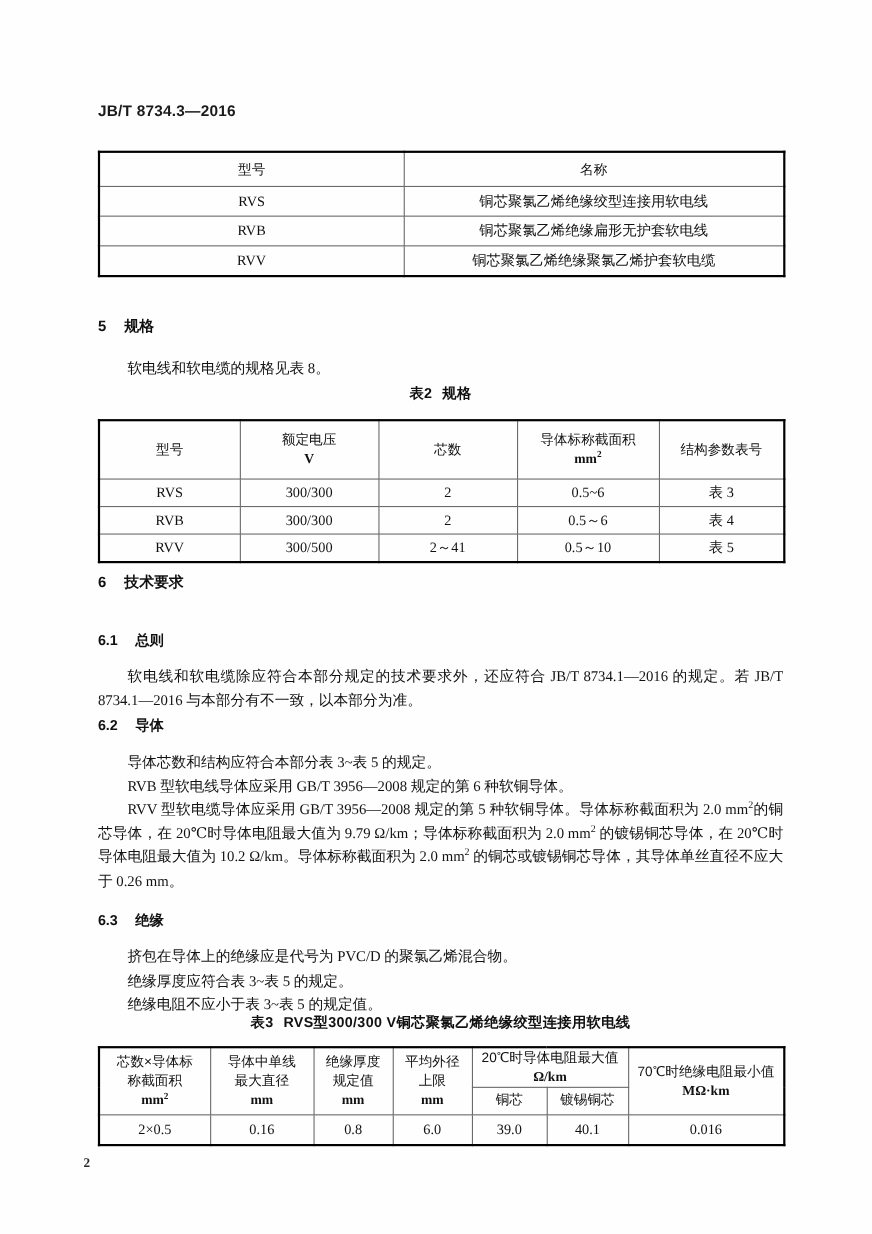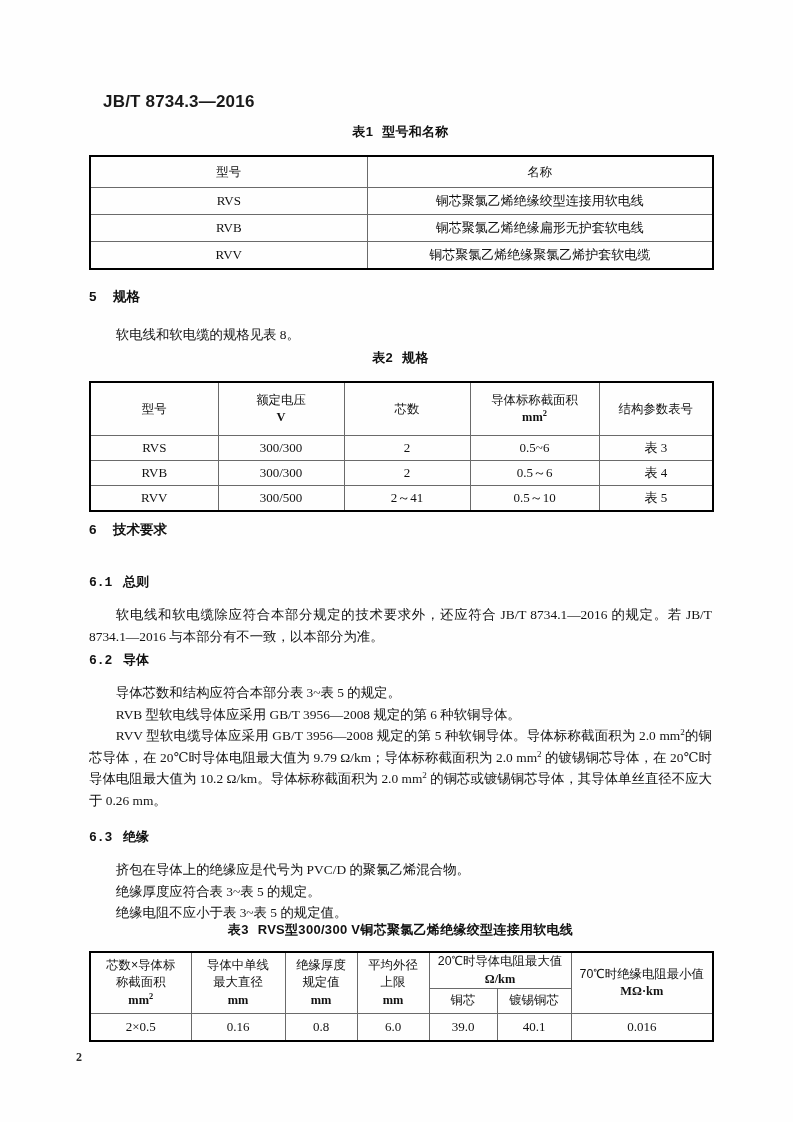--- a/index.html
+++ b/index.html
@@ -16,25 +16,25 @@
     width: 793px;
     height: 1122px;
     margin: 0 auto;
     background: #fefefe;
     overflow: hidden;
   }
 
   
   .running-header {
     position: absolute;
-    left: 103px;
+    left: 89px;
     top: 92px;
     font-family: "Liberation Sans", sans-serif;
     font-weight: bold;
-    font-size: 17px;
+    font-size: 14px;
     letter-spacing: 0.2px;
     color: #1a1a1a;
   }
 
   
   .page-number {
     position: absolute;
     left: 76px;
     top: 1050px;
     font-family: "Liberation Serif", serif;
@@ -61,21 +61,21 @@
     font-size: 13.5px;
     color: #111;
   }
   .h1-sec .num { display: inline-block; width: 24px; }
   .h2-sec {
     font-family: "Liberation Sans", sans-serif;
     font-weight: bold;
     font-size: 13px;
     color: #111;
   }
-  .h2-sec .num { display: inline-block; width: 34px; font-family: Liberation Mono, monospace; }
+  .h2-sec .num { display: inline-block; width: 34px; }
 
   
   p.body {
     margin: 0;
     font-size: 13.4px;
     line-height: 21.5px;
     text-align: justify;
     color: #121212;
   }
   p.indent { text-indent: 2em; }
@@ -130,23 +130,20 @@
 </style>
 </head>
 <body>
 
 <div class="page">
 
   <div class="running-header">JB/T 8734.3—2016</div>
 
   <div style="position:absolute; left:89px; top:123px; width:623px;">
 
-    <div class="table-caption">
-      <span>表1</span><span class="caption-gap"></span><span>型号和名称</span>
-    </div>
 
     <table class="doc t1 thickframe" style="margin-top:14px;">
       <colgroup>
           <col style="width:277px">
           <col style="width:346px">
         </colgroup>
       <thead>
         <tr>
           <th class="hdr-cell">型号</th>
           <th class="hdr-cell">名称</th>

